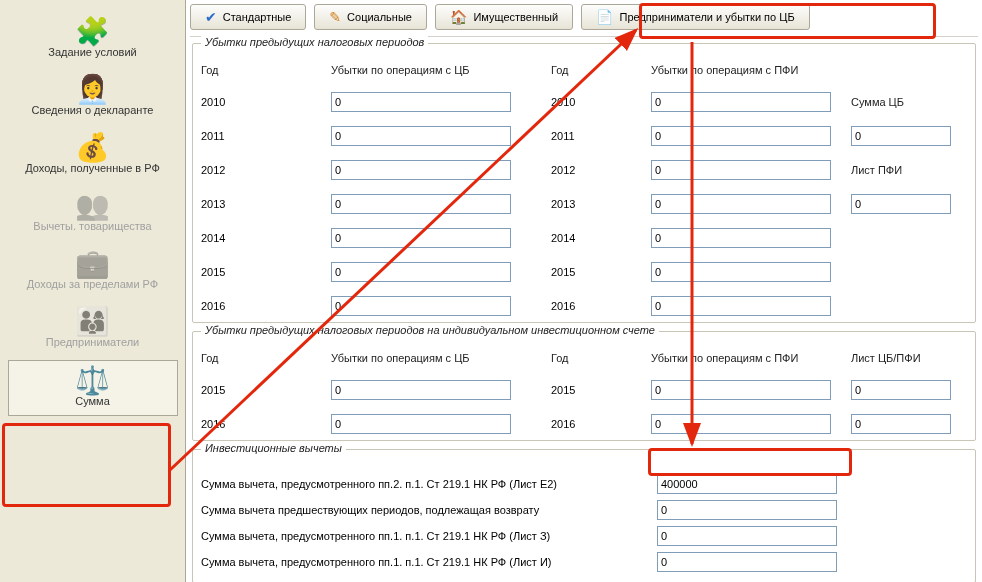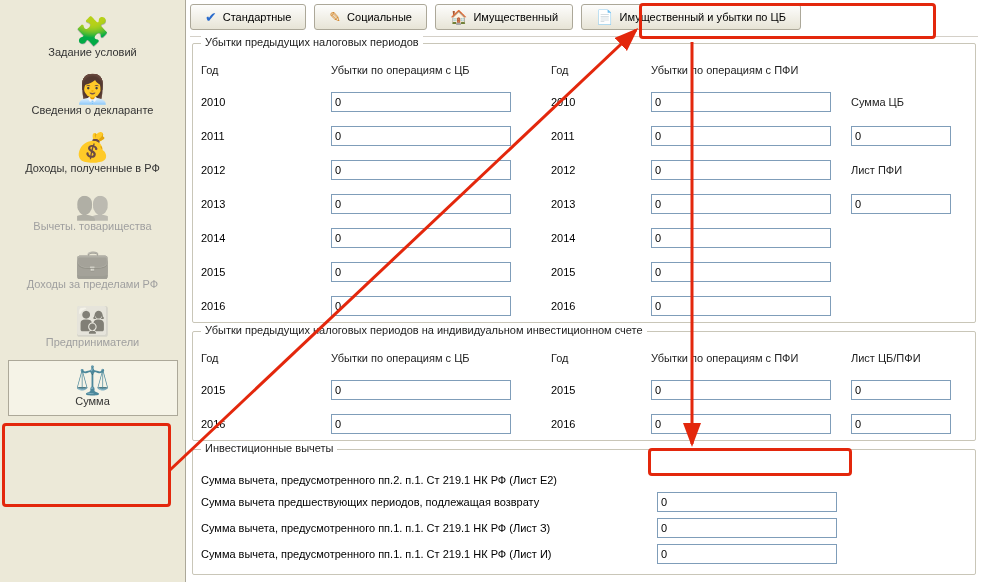--- a/index.html
+++ b/index.html
@@ -84,20 +84,21 @@
     padding: 18px 8px 6px 8px;
     position: relative;
   }
   .group-title {
     position: absolute;
     top: -8px;
     left: 8px;
     background: #fff;
     padding: 0 4px;
     color: #222;
+    font-style: italic;
   }
   .grid {
     display: grid;
     grid-template-columns: 130px 220px 100px 200px 110px;
     align-items: center;
     row-gap: 14px;
   }
   .grid .hdr {
     color: #222;
     padding: 2px 0;
@@ -180,21 +181,21 @@
       <div class="tab-btn">
         <span class="ticon" style="color:#d07a14">✎</span>
         <span>Социальные</span>
       </div>
       <div class="tab-btn">
         <span class="ticon" style="color:#d48a28">🏠</span>
         <span>Имущественный</span>
       </div>
       <div class="tab-btn">
         <span class="ticon" style="color:#6a8ab0">📄</span>
-        <span>Имущественный и убытки по ЦБ</span>
+        <span>Предприниматели и убытки по ЦБ</span>
       </div>
     </div>
 
     <div class="group">
       <div class="group-title">Убытки предыдущих налоговых периодов</div>
       <div class="grid">
         <div class="hdr">Год</div>
         <div class="hdr">Убытки по операциям с ЦБ</div>
         <div class="hdr">Год</div>
         <div class="hdr">Убытки по операциям с ПФИ</div>
@@ -265,20 +266,21 @@
         <div><input class="txt" value="0" style=""></div>
         <div><input class="txt small" value="0" style=""></div>
       </div>
     </div>
 
     <div class="group">
       <div class="group-title">Инвестиционные вычеты</div>
 
       <div class="line-row">
         <div class="line-lbl">Сумма вычета, предусмотренного пп.2. п.1. Ст 219.1 НК РФ (Лист Е2)</div>
+        <input class="txt" value="400000" style="">
       </div>
       <div class="line-row">
         <div class="line-lbl">Сумма вычета предшествующих периодов, подлежащая возврату</div>
         <input class="txt" value="0" style="">
       </div>
       <div class="line-row">
         <div class="line-lbl">Сумма вычета, предусмотренного пп.1. п.1. Ст 219.1 НК РФ (Лист З)</div>
         <input class="txt" value="0" style="">
       </div>
       <div class="line-row">

